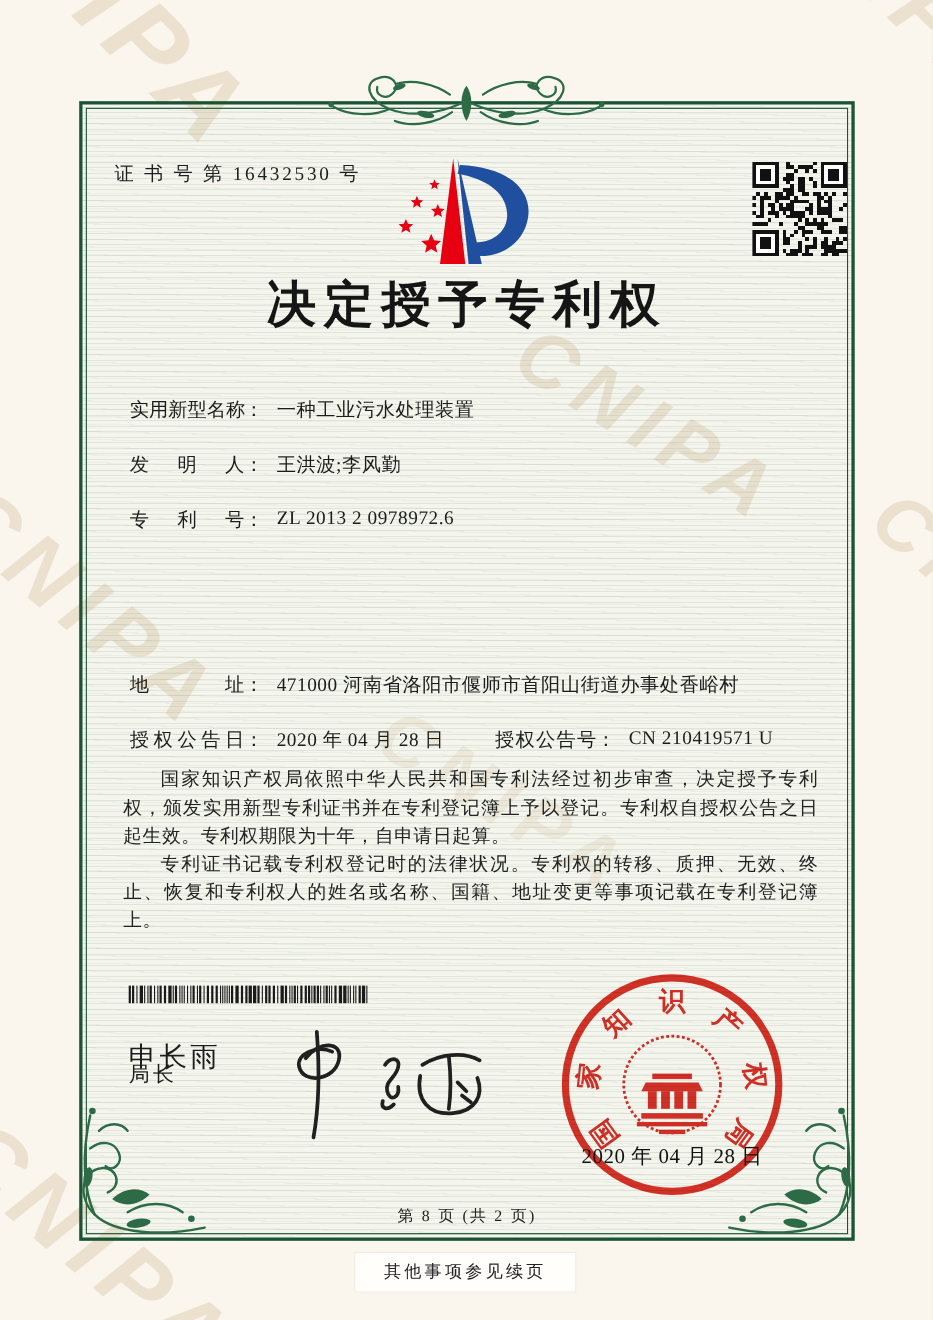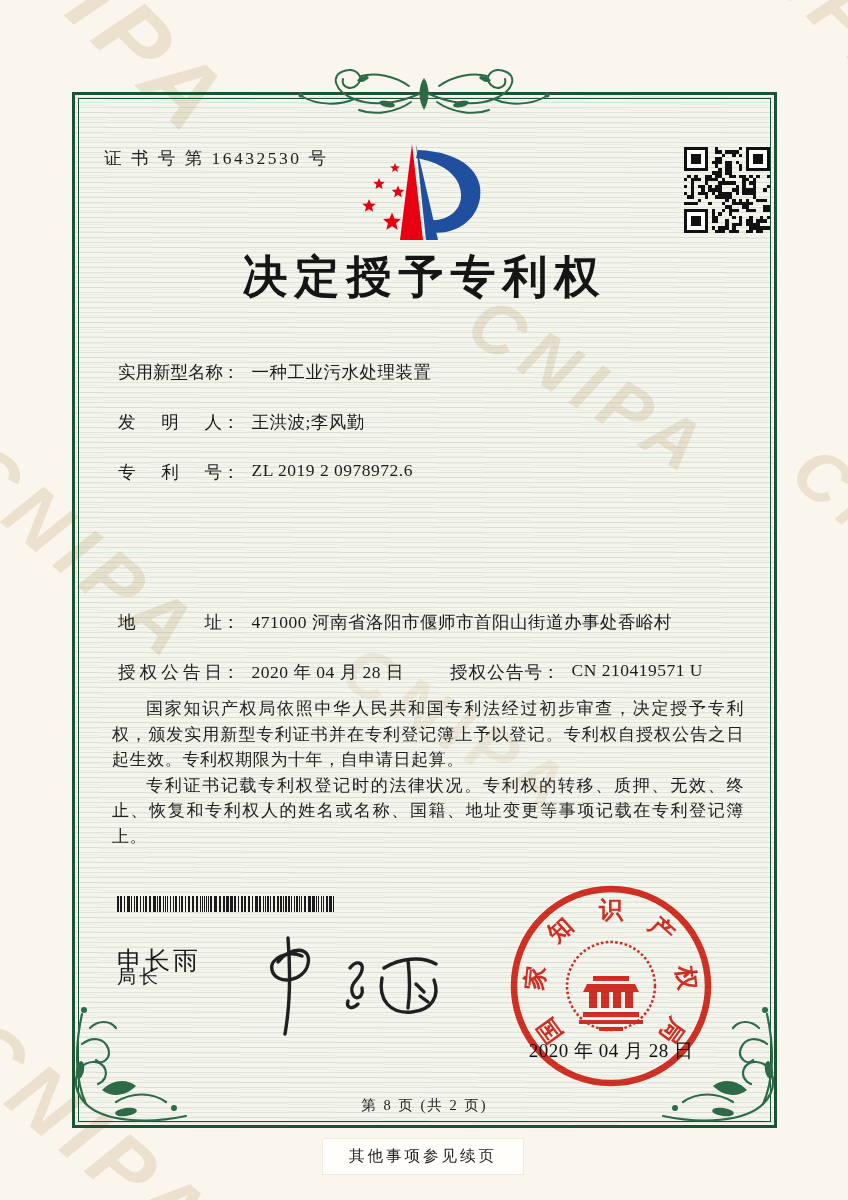--- a/index.html
+++ b/index.html
@@ -352,21 +352,21 @@
 
   <div class="big-title">决定授予专利权</div>
 
   <div class="field-row" style="top:360px">
     <span class="jlabel">实用新型名称</span><span class="colon">：</span><span class="fvalue">一种工业污水处理装置</span>
   </div>
   <div class="field-row" style="top:410px">
     <span class="jlabel">发明人</span><span class="colon">：</span><span class="fvalue">王洪波;李风勤</span>
   </div>
   <div class="field-row" style="top:460px">
-    <span class="jlabel">专利号</span><span class="colon">：</span><span class="fvalue">ZL 2019 2 0978972.6</span>
+    <span class="jlabel">专利号</span><span class="colon">：</span><span class="fvalue">ZL 2013 2 0978972.6</span>
   </div>
   <div class="field-row" style="top:610px">
     <span class="jlabel">地址</span><span class="colon">：</span><span class="fvalue">471000 河南省洛阳市偃师市首阳山街道办事处香峪村</span>
   </div>
   <div class="field-row" style="top:660px">
     <span class="jlabel">授权公告日</span><span class="colon">：</span><span class="fvalue">2020 年 04 月 28 日</span>
   </div>
   <div class="field-row" style="top:660px;left:450px">
     <span class="jlabel narrow">授权公告号</span><span class="colon">：</span><span class="fvalue">CN 210419571 U</span>
   </div>

